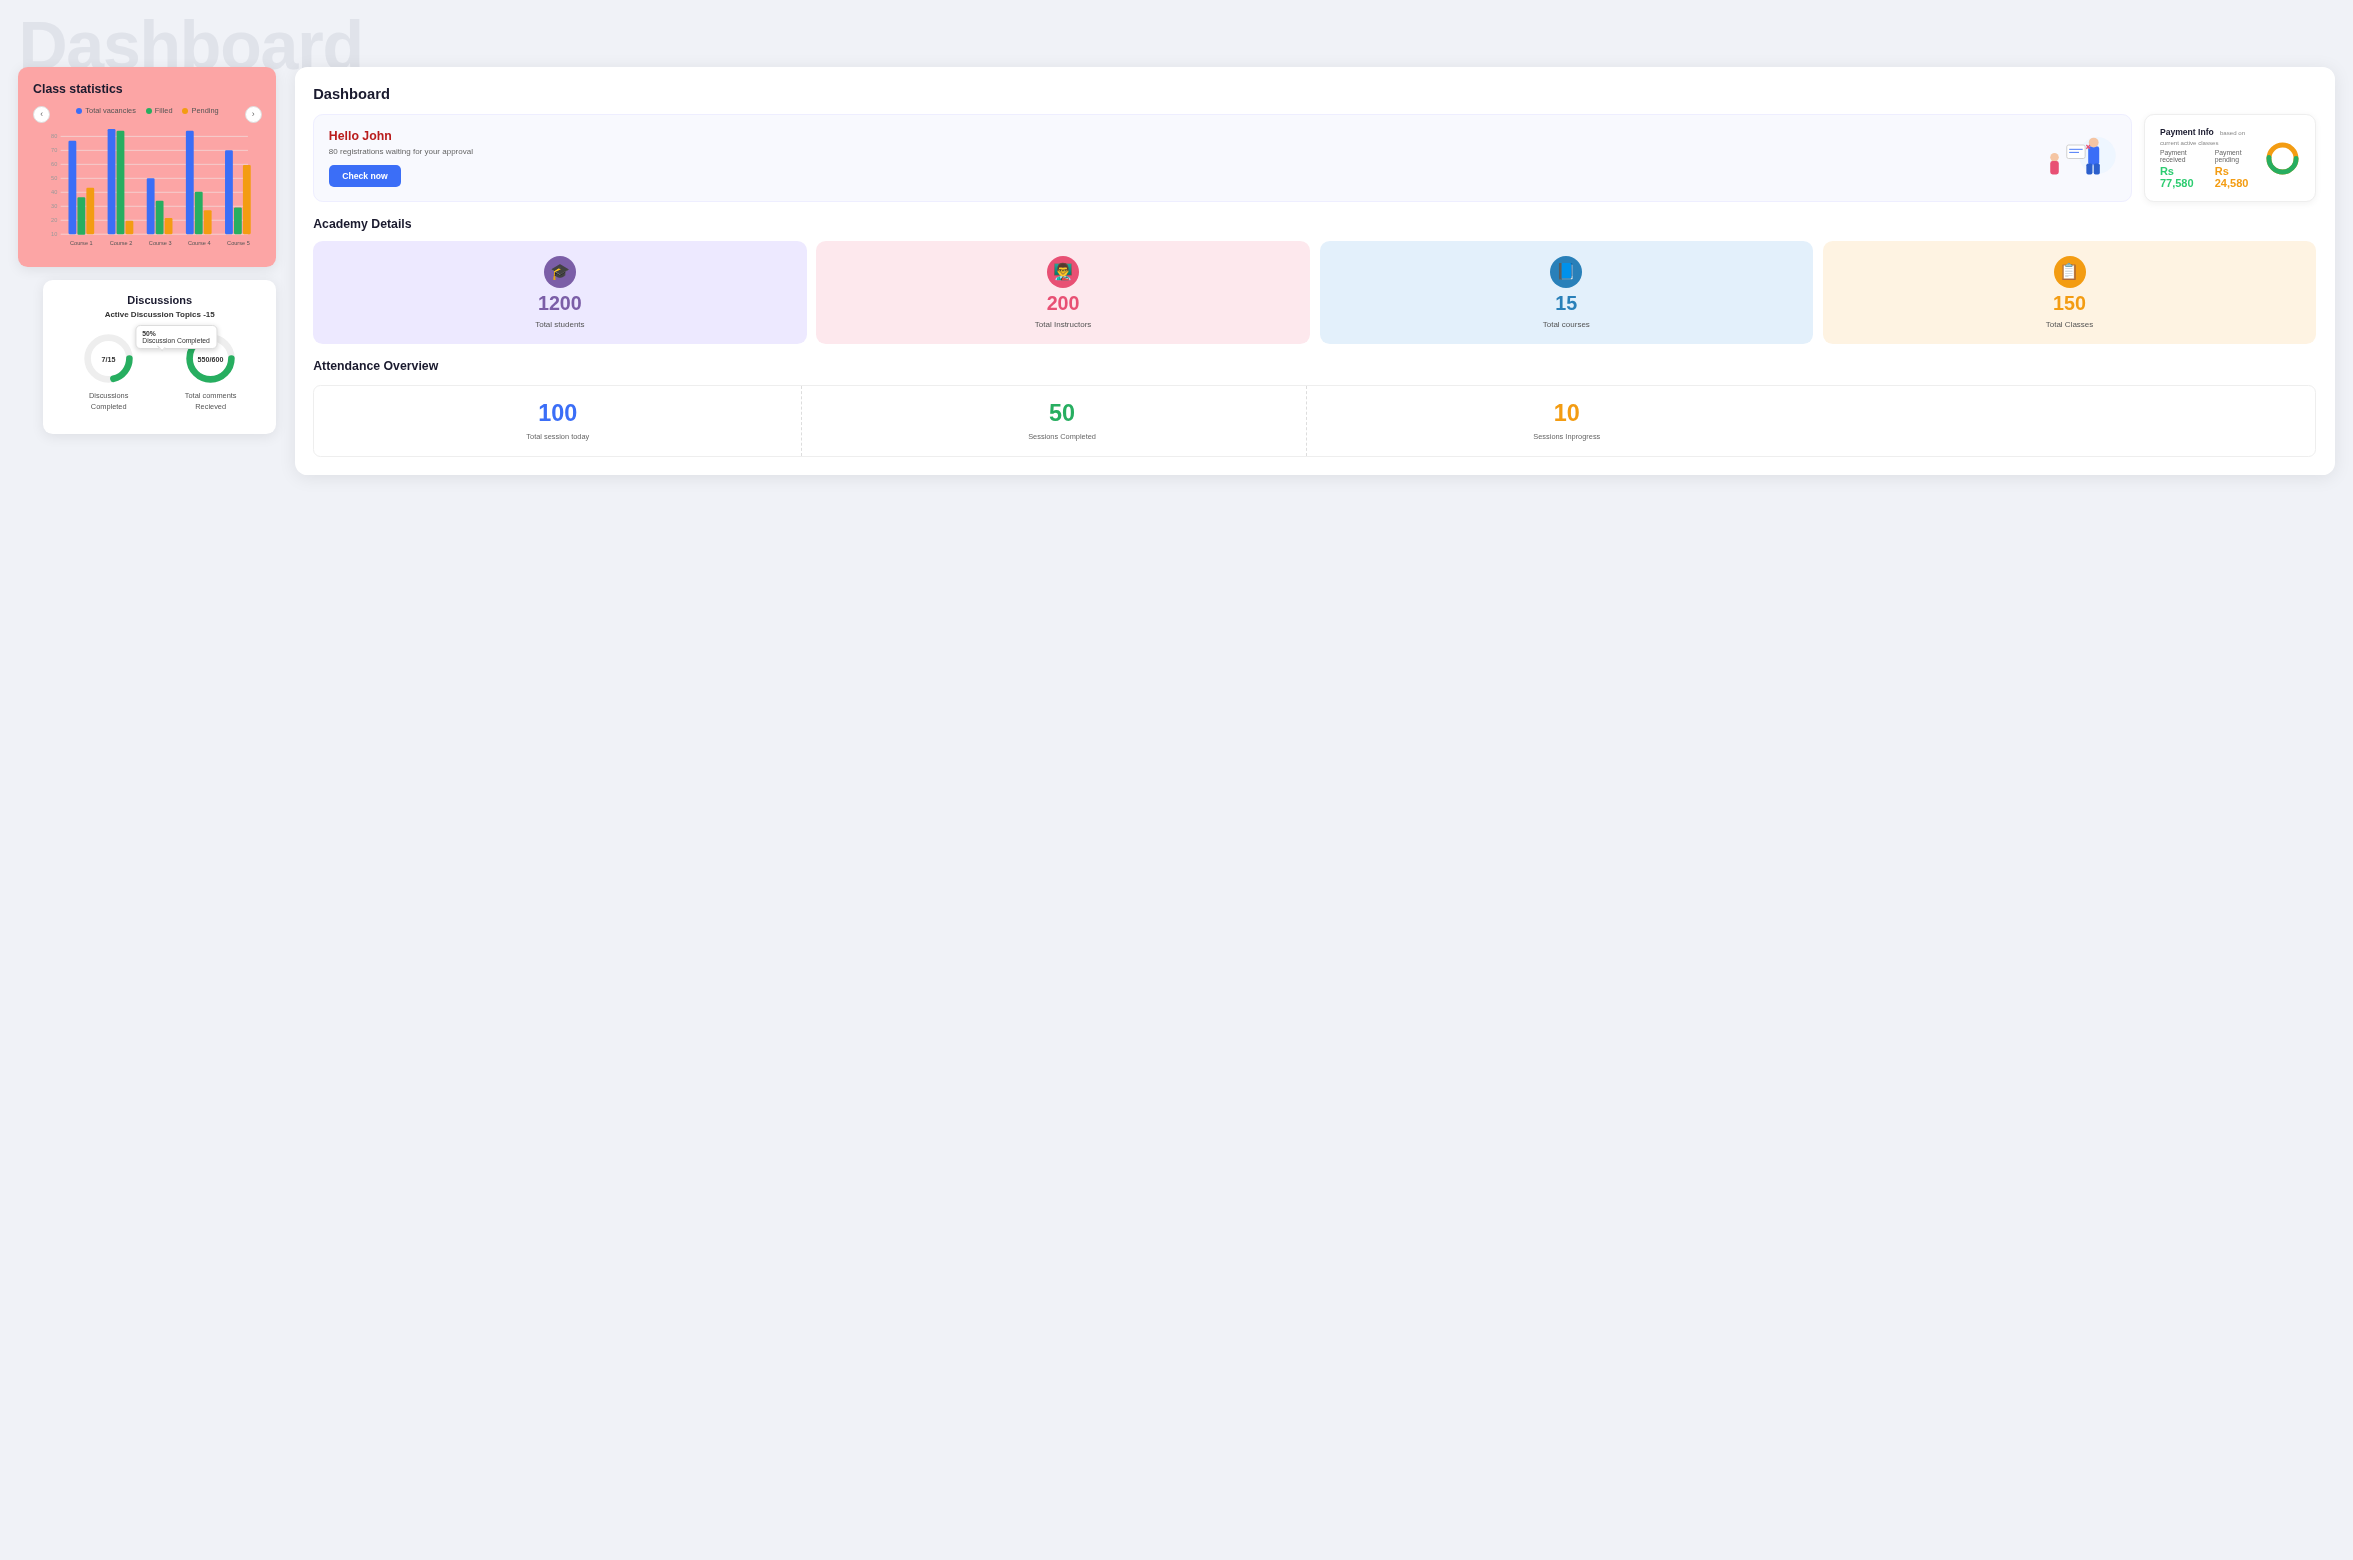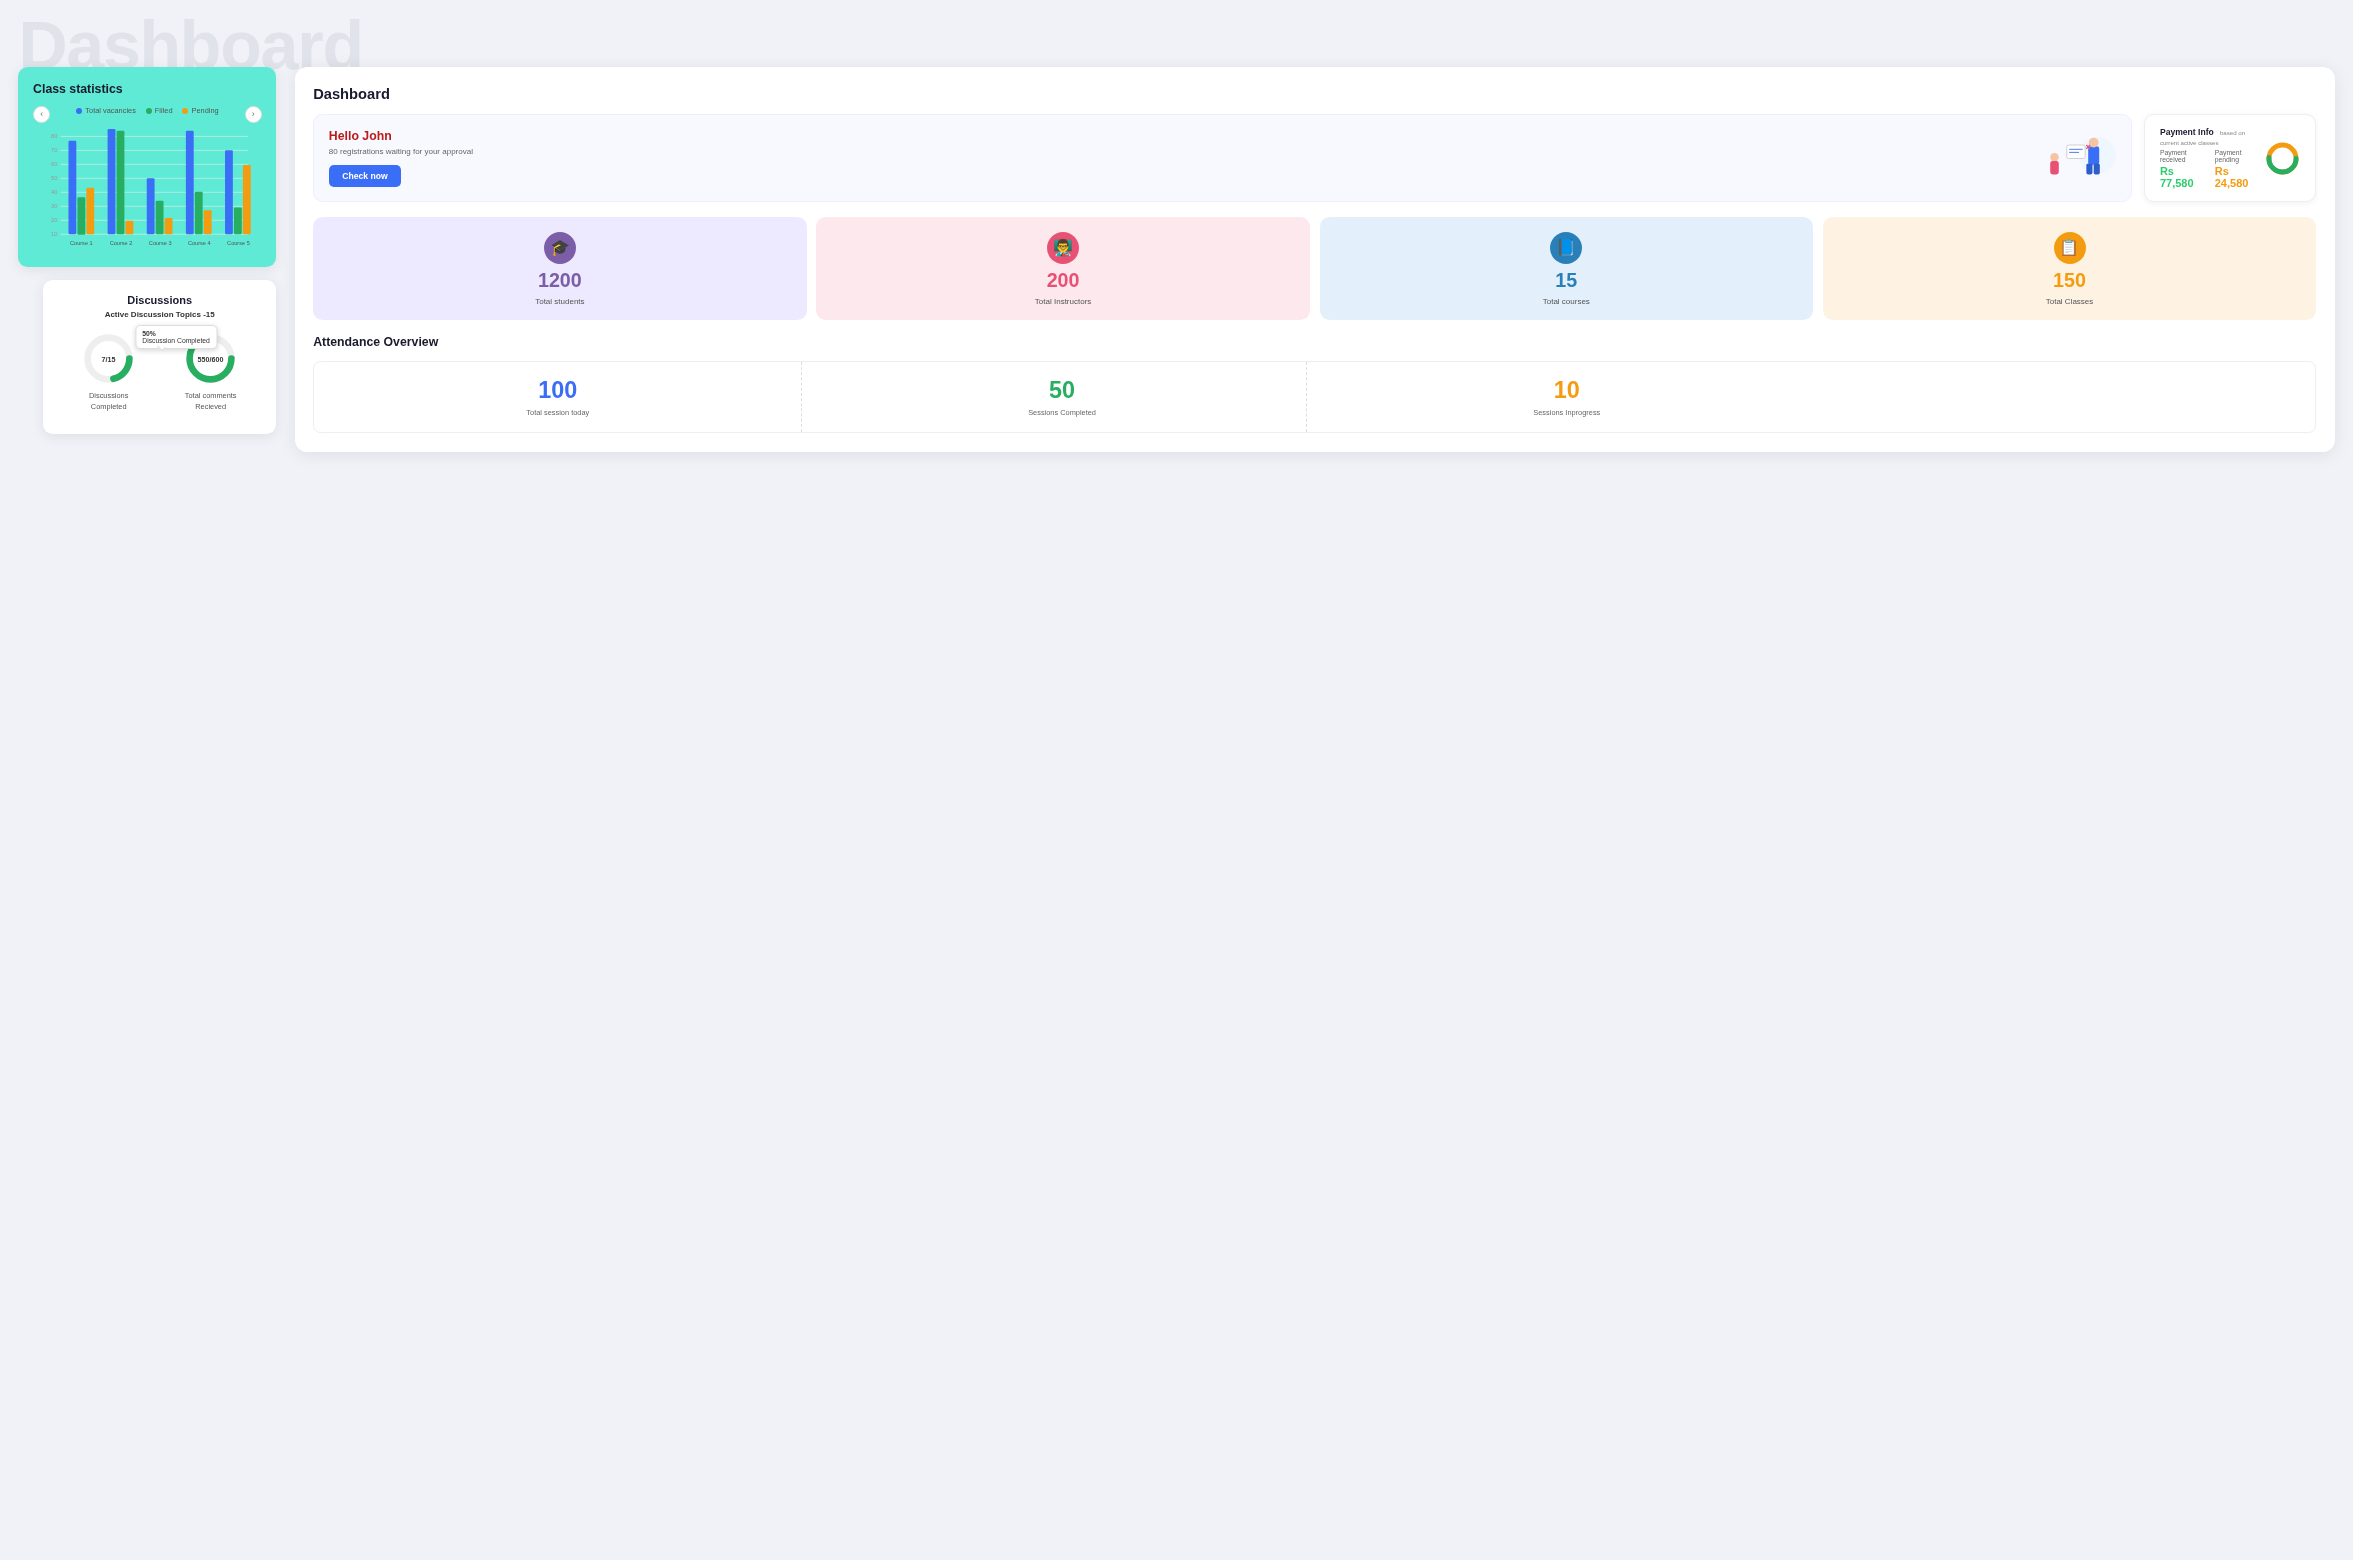--- a/index.html
+++ b/index.html
@@ -43,21 +43,21 @@
     .right-panel {
       flex: 1;
       background: #fff;
       border-radius: 12.3px;
       padding: 18.4px;
       box-shadow: 0 2.5px 18.4px rgba(0,0,0,0.08);
     }
 
     
     .card {
-      background: #5eead4;
+      background: #fca5a5;
       border-radius: 9.8px;
       padding: 14.7px;
       box-shadow: 0 2.5px 12.3px rgba(0,0,0,0.08);
     }
 
     .card-title {
       font-size: 12.3px;
       font-weight: 700;
       color: #1a1a2e;
       margin-bottom: 9.8px;
@@ -605,20 +605,21 @@
         </div>
 
         <svg class="payment-donut" viewBox="0 0 60 60">
           <circle cx="30" cy="30" r="22" fill="none" stroke="#f39c12" stroke-width="8"></circle>
 
           <circle cx="30" cy="30" r="22" fill="none" stroke="#27ae60" stroke-width="8" stroke-dasharray="105.1 138.2" stroke-dashoffset="34.6" stroke-linecap="round"></circle>
         </svg>
       </div>
     </div>
 
+    <div class="section-title">Academy Details</div>
     <div class="academy-grid">
 
       <div class="academy-card purple">
         <div class="academy-icon purple-bg">🎓</div>
         <div class="academy-number purple">1200</div>
         <div class="academy-label">Total  students</div>
       </div>
 
       <div class="academy-card pink">
         <div class="academy-icon pink-bg">👨‍🏫</div>

